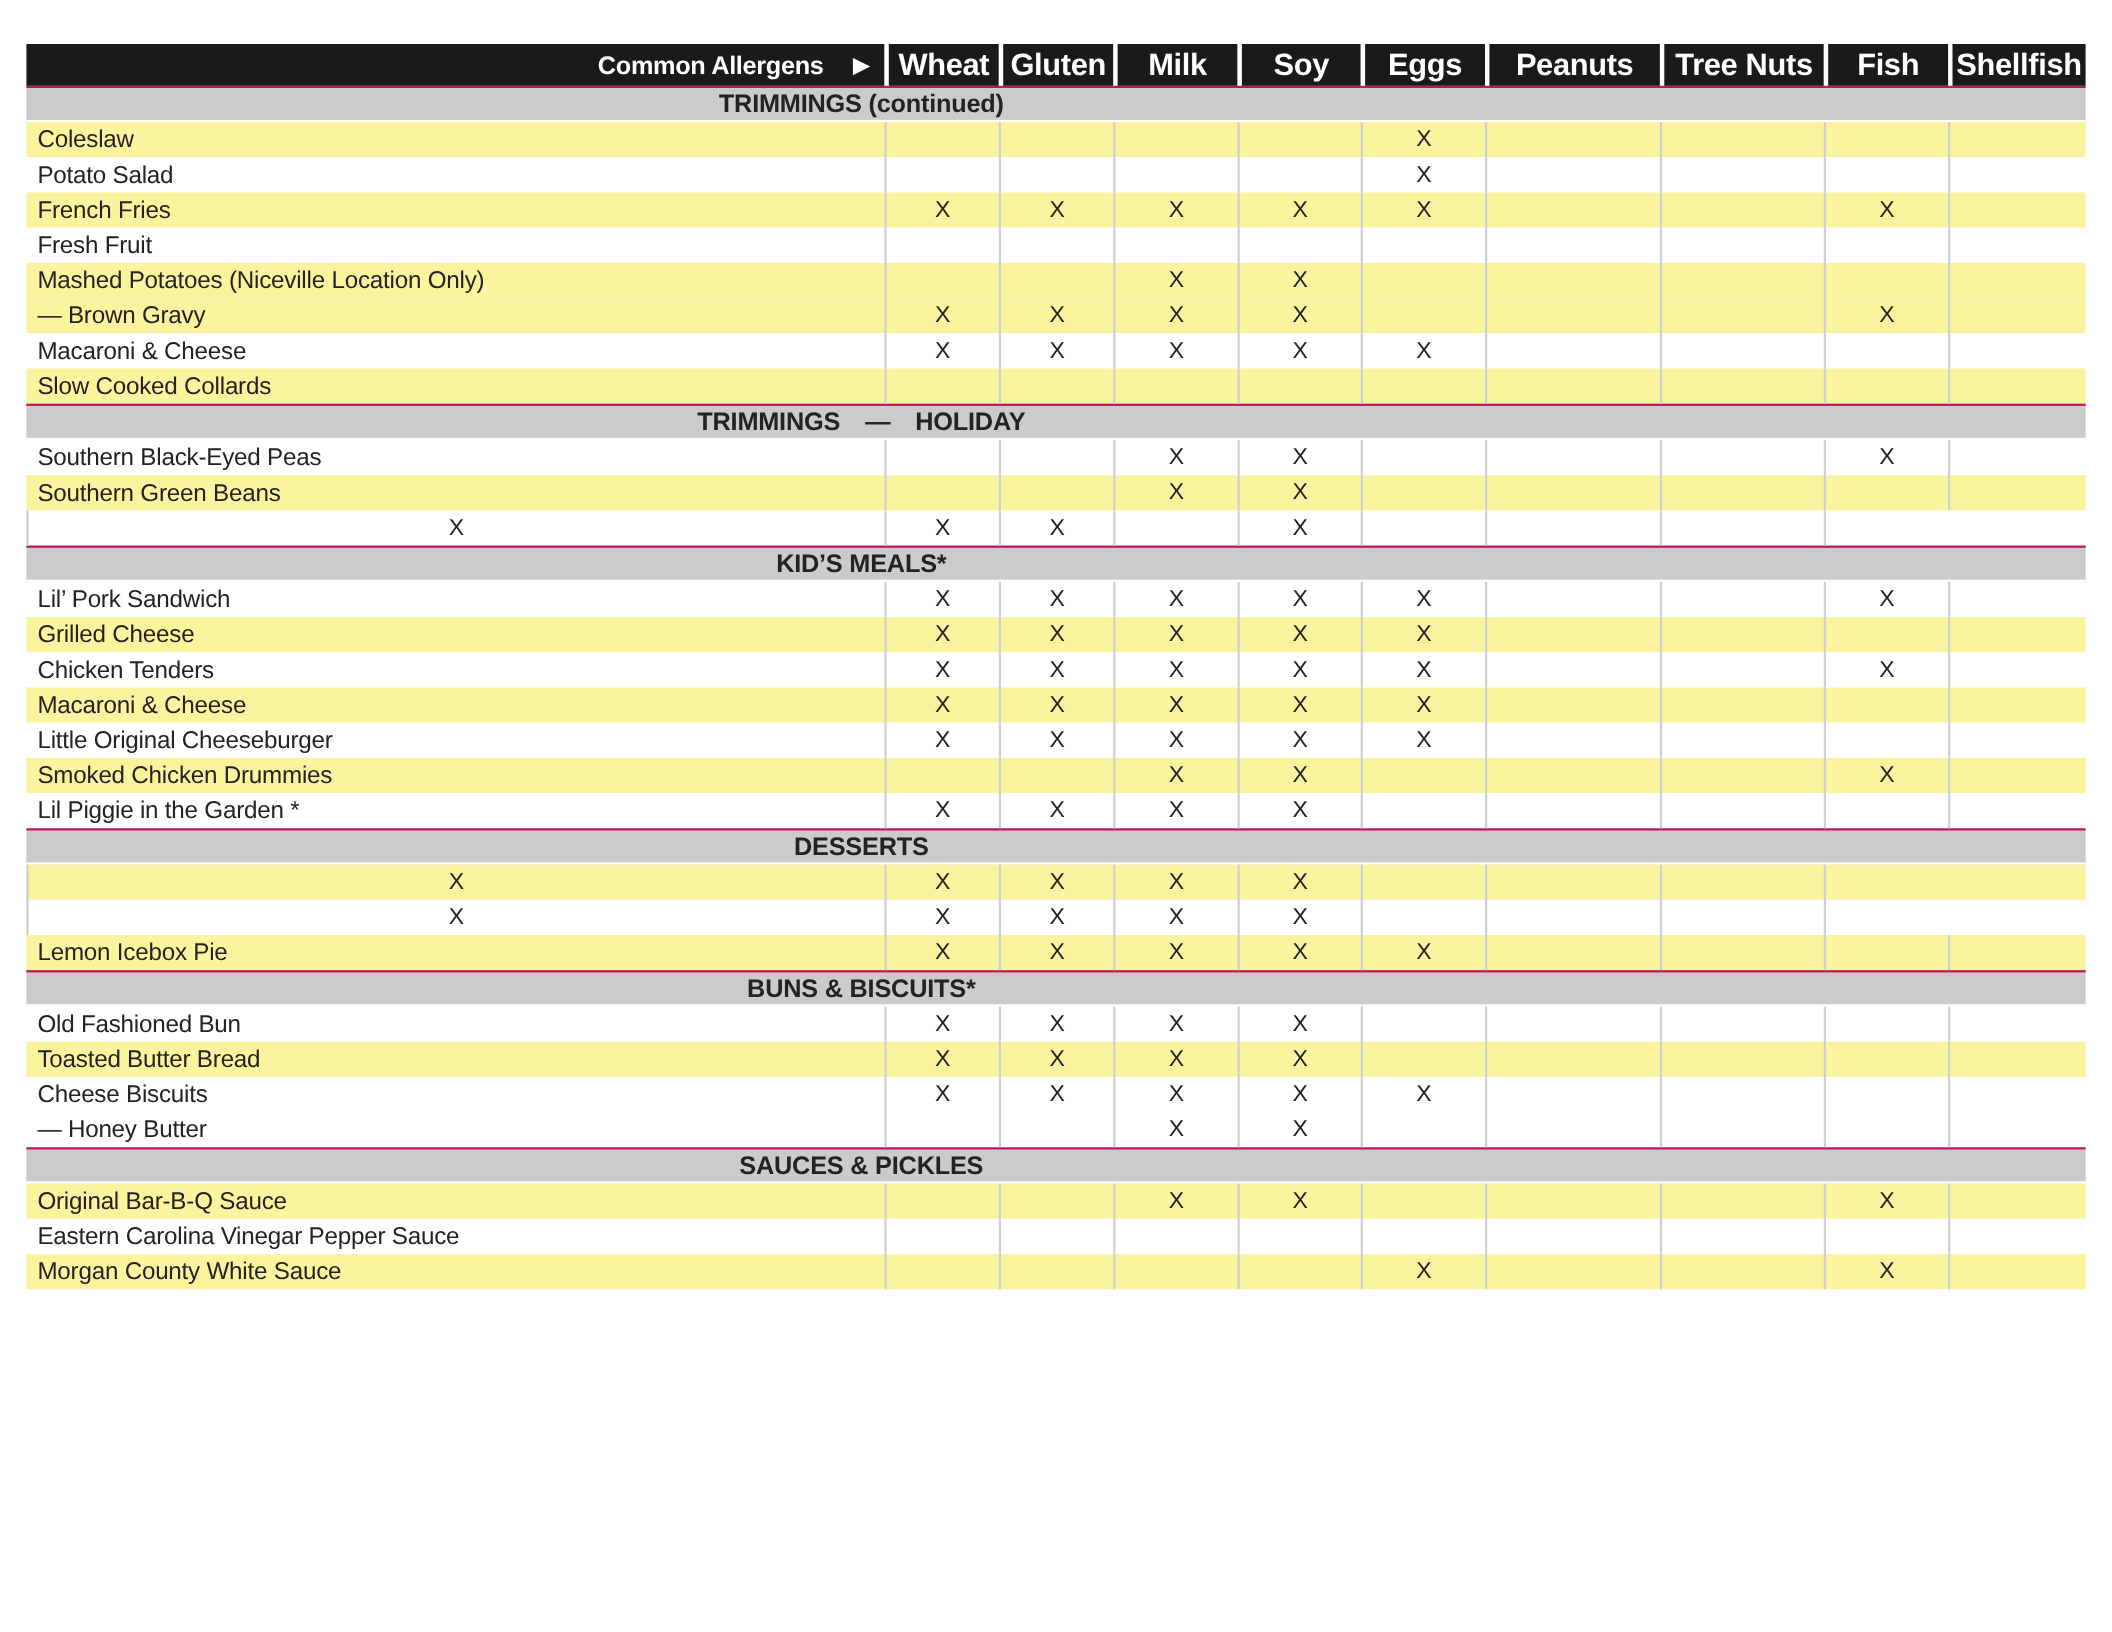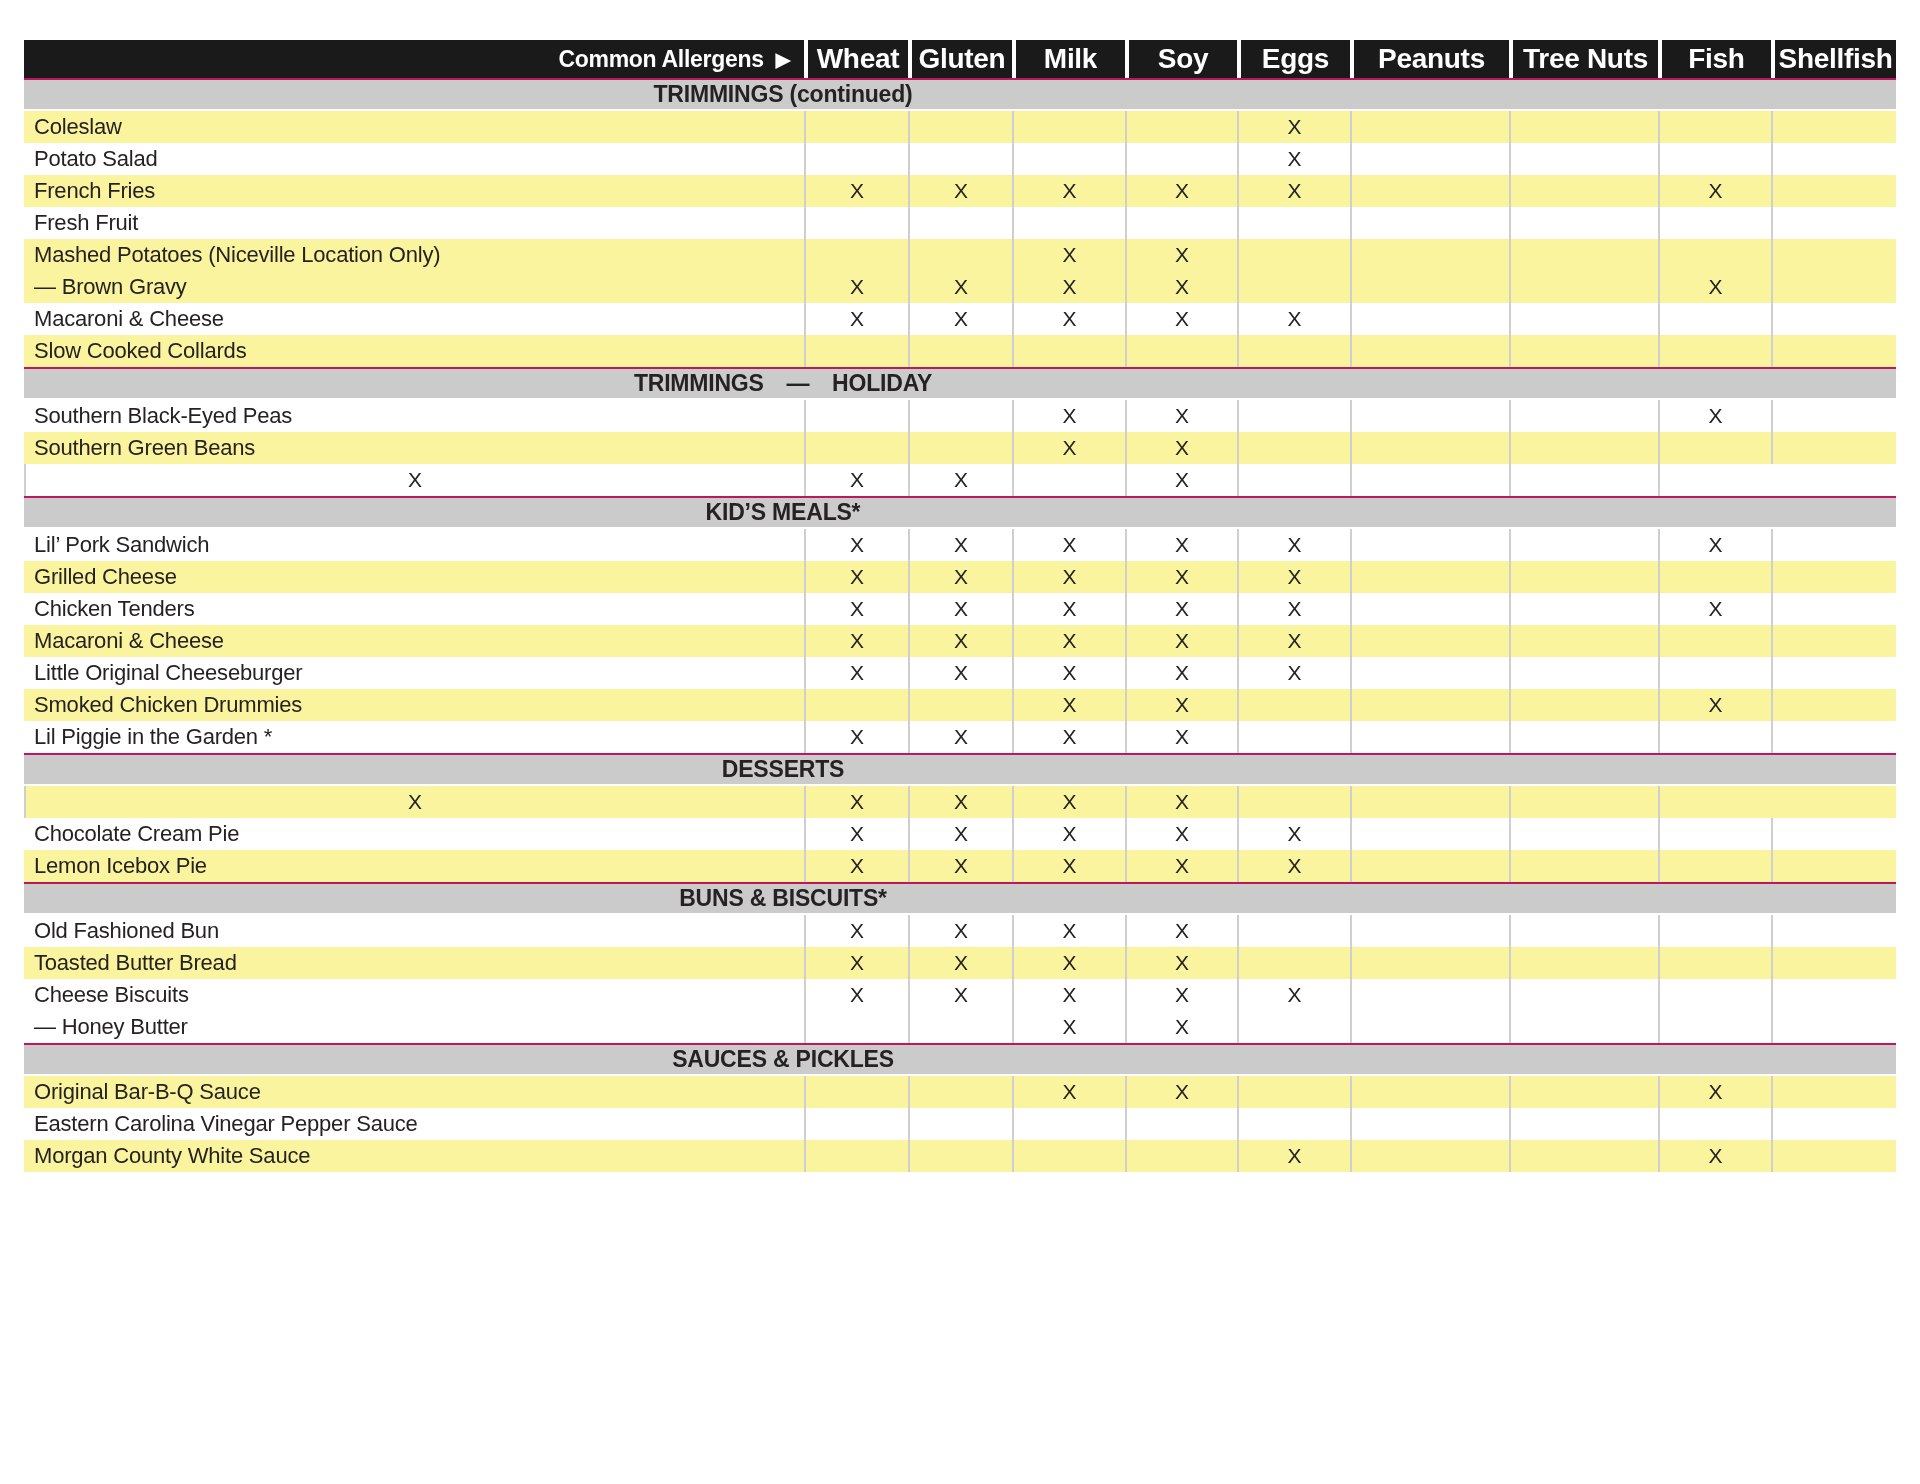--- a/index.html
+++ b/index.html
@@ -21,21 +21,21 @@
   .header-row { height:38px; }
   .header-cell {
     background:var(--header-bg,#1a1a1a);
     color:var(--header-text,#ffffff);
     font-weight:bold; font-size:28px; letter-spacing:-0.3px;
     display:flex; align-items:center; justify-content:center;
     box-sizing:border-box; white-space:nowrap; overflow:hidden;
   }
   .header-cell.col { border-left:4px solid #ffffff; }
   .header-cell.corner {
-    justify-content:flex-end; padding-right:14px; font-size:23px;
+    justify-content:flex-end; padding-right:14px; font-size:23px;gap:15px;
   }
   .corner-arrow { font-size:19px; margin-left:12px; line-height:1; }
   
   .section-bar {
     height:33px; box-sizing:border-box;
     background:var(--section-bg,#cbcbcb);
     border-top:2px solid #be185d; border-bottom:2px solid #ffffff;
     display:flex; align-items:center;
   }
   .section-title {
@@ -310,21 +310,20 @@
         <div class="cell mark-cell">X</div>
         <div class="cell mark-cell">X</div>
         <div class="cell mark-cell">X</div>
         <div class="cell mark-cell">X</div>
         <div class="cell mark-cell"></div>
         <div class="cell mark-cell"></div>
         <div class="cell mark-cell"></div>
         <div class="cell mark-cell"></div>
       </div>
       <div class="grid-row data-row">
-        <div class="cell name-cell">Chocolate Cream Pie</div>
         <div class="cell mark-cell">X</div>
         <div class="cell mark-cell">X</div>
         <div class="cell mark-cell">X</div>
         <div class="cell mark-cell">X</div>
         <div class="cell mark-cell">X</div>
         <div class="cell mark-cell"></div>
         <div class="cell mark-cell"></div>
         <div class="cell mark-cell"></div>
         <div class="cell mark-cell"></div>
       </div>

